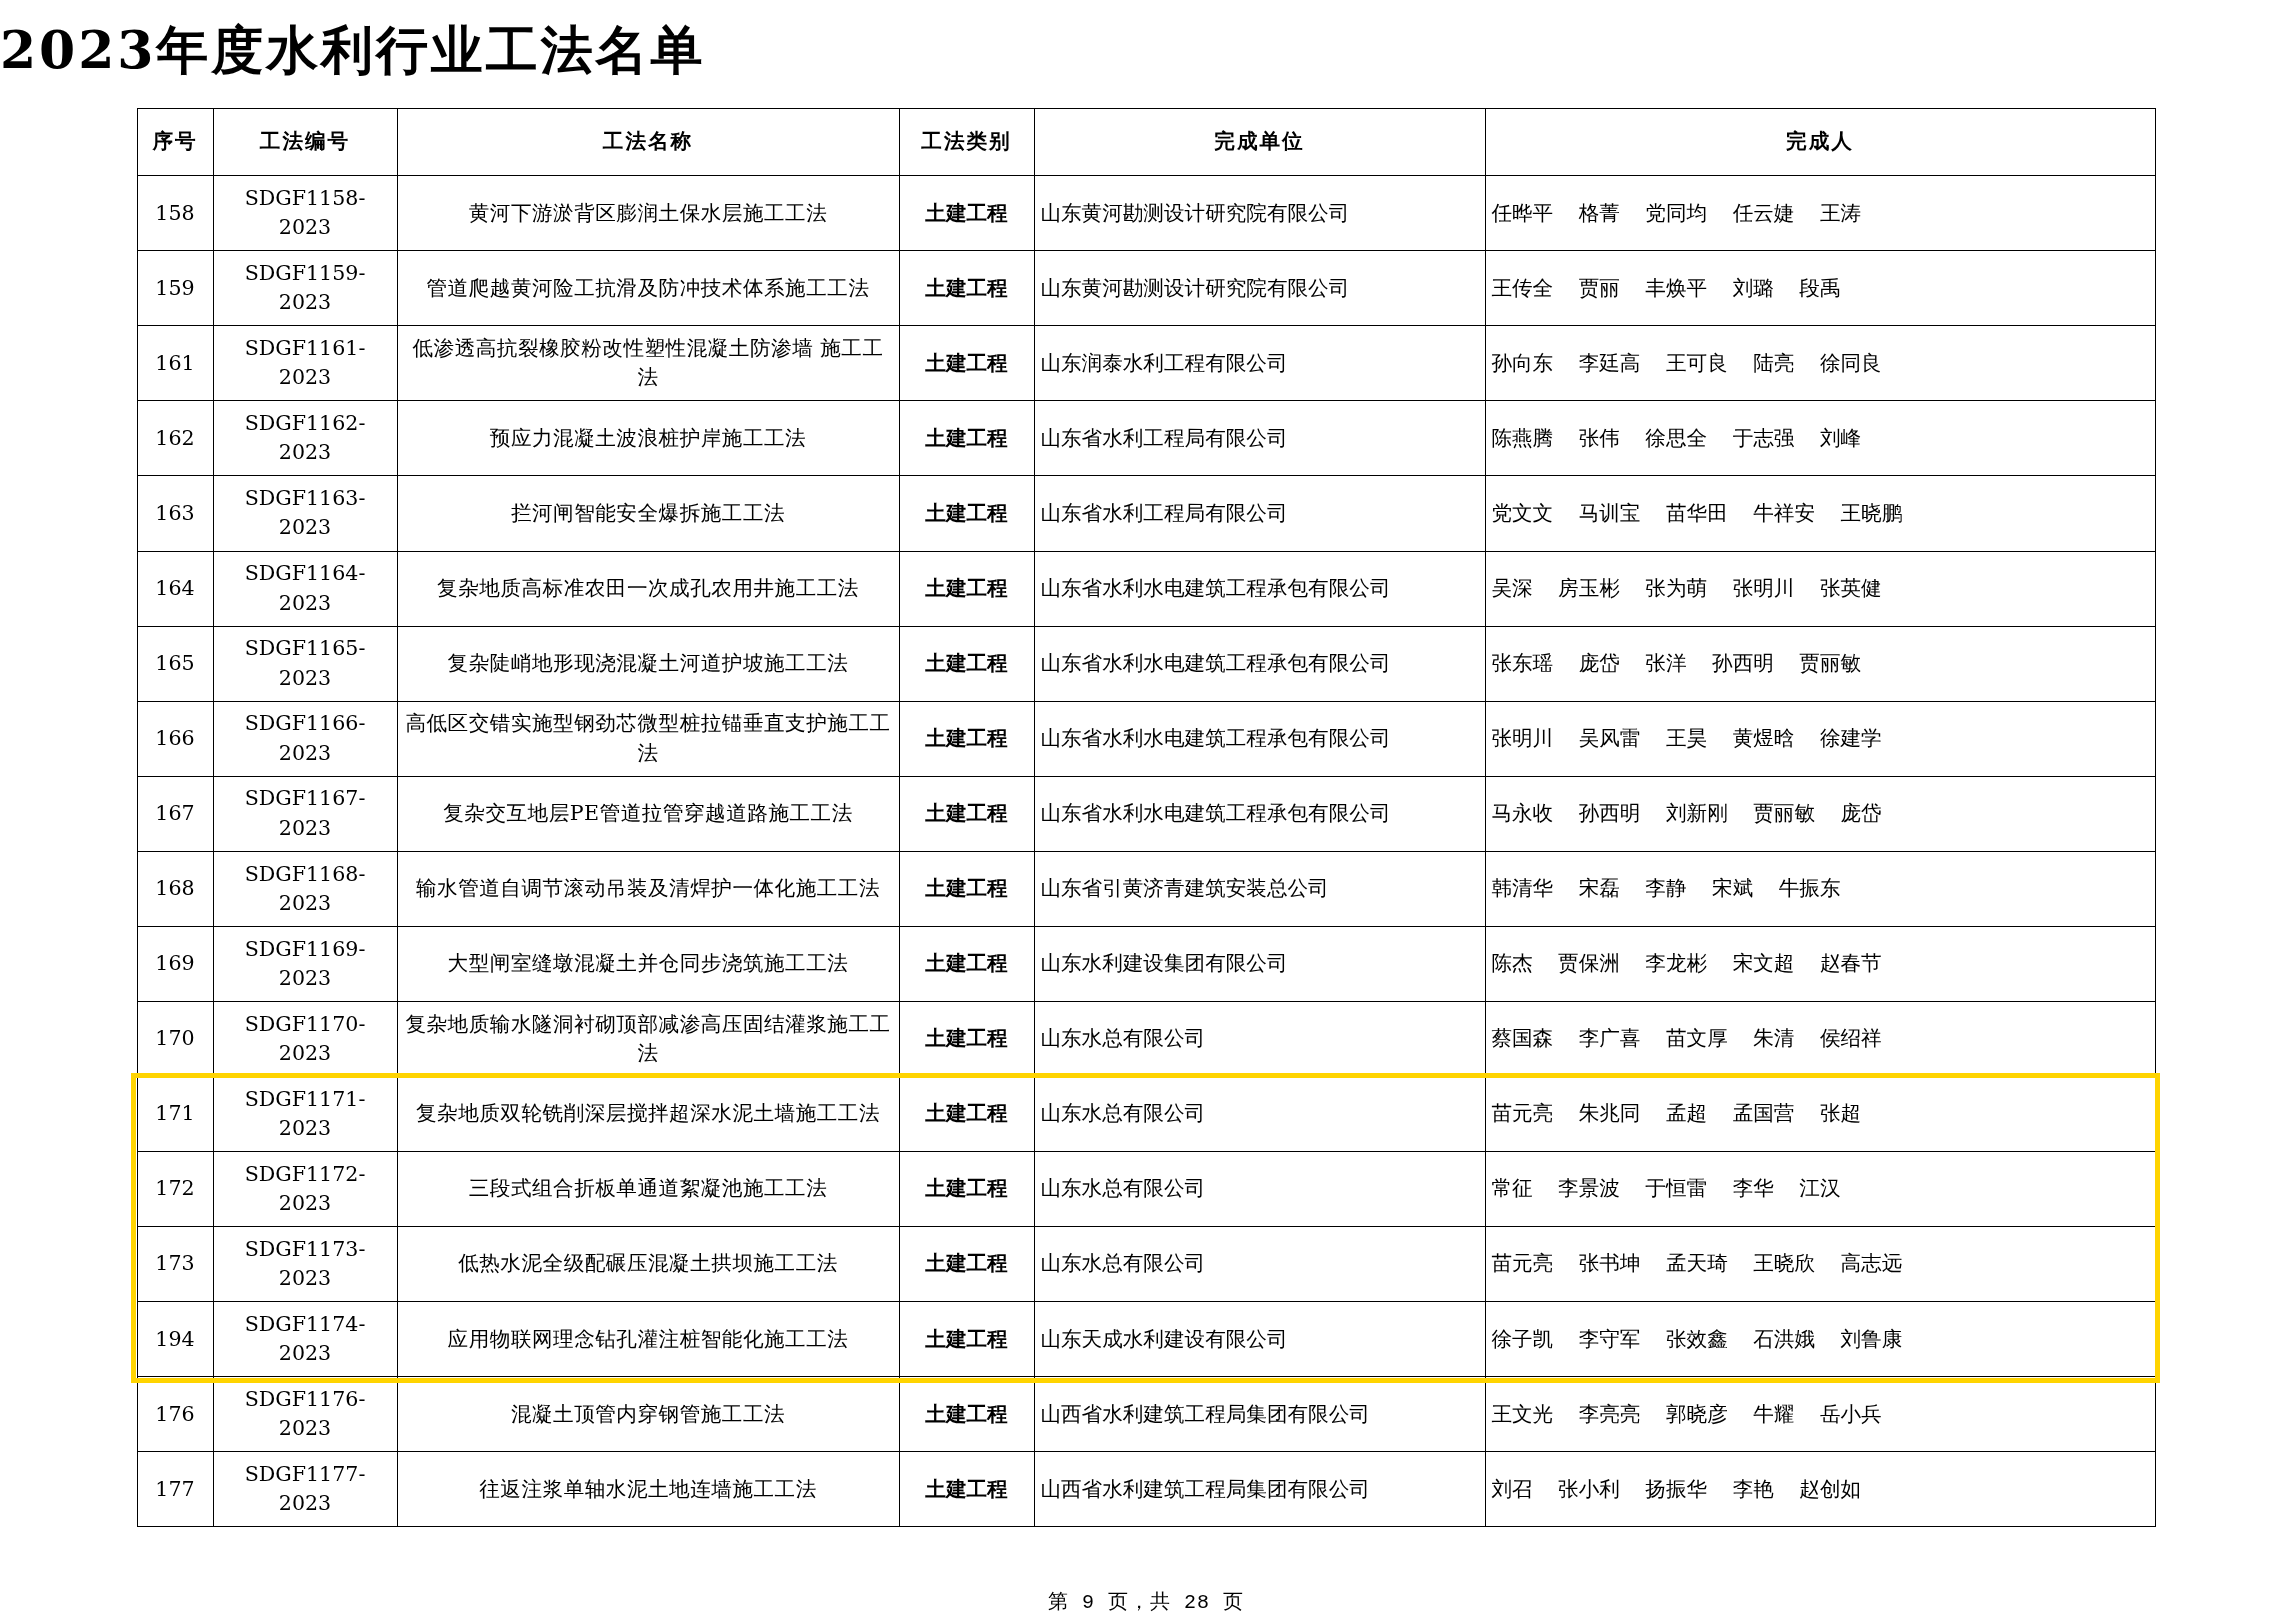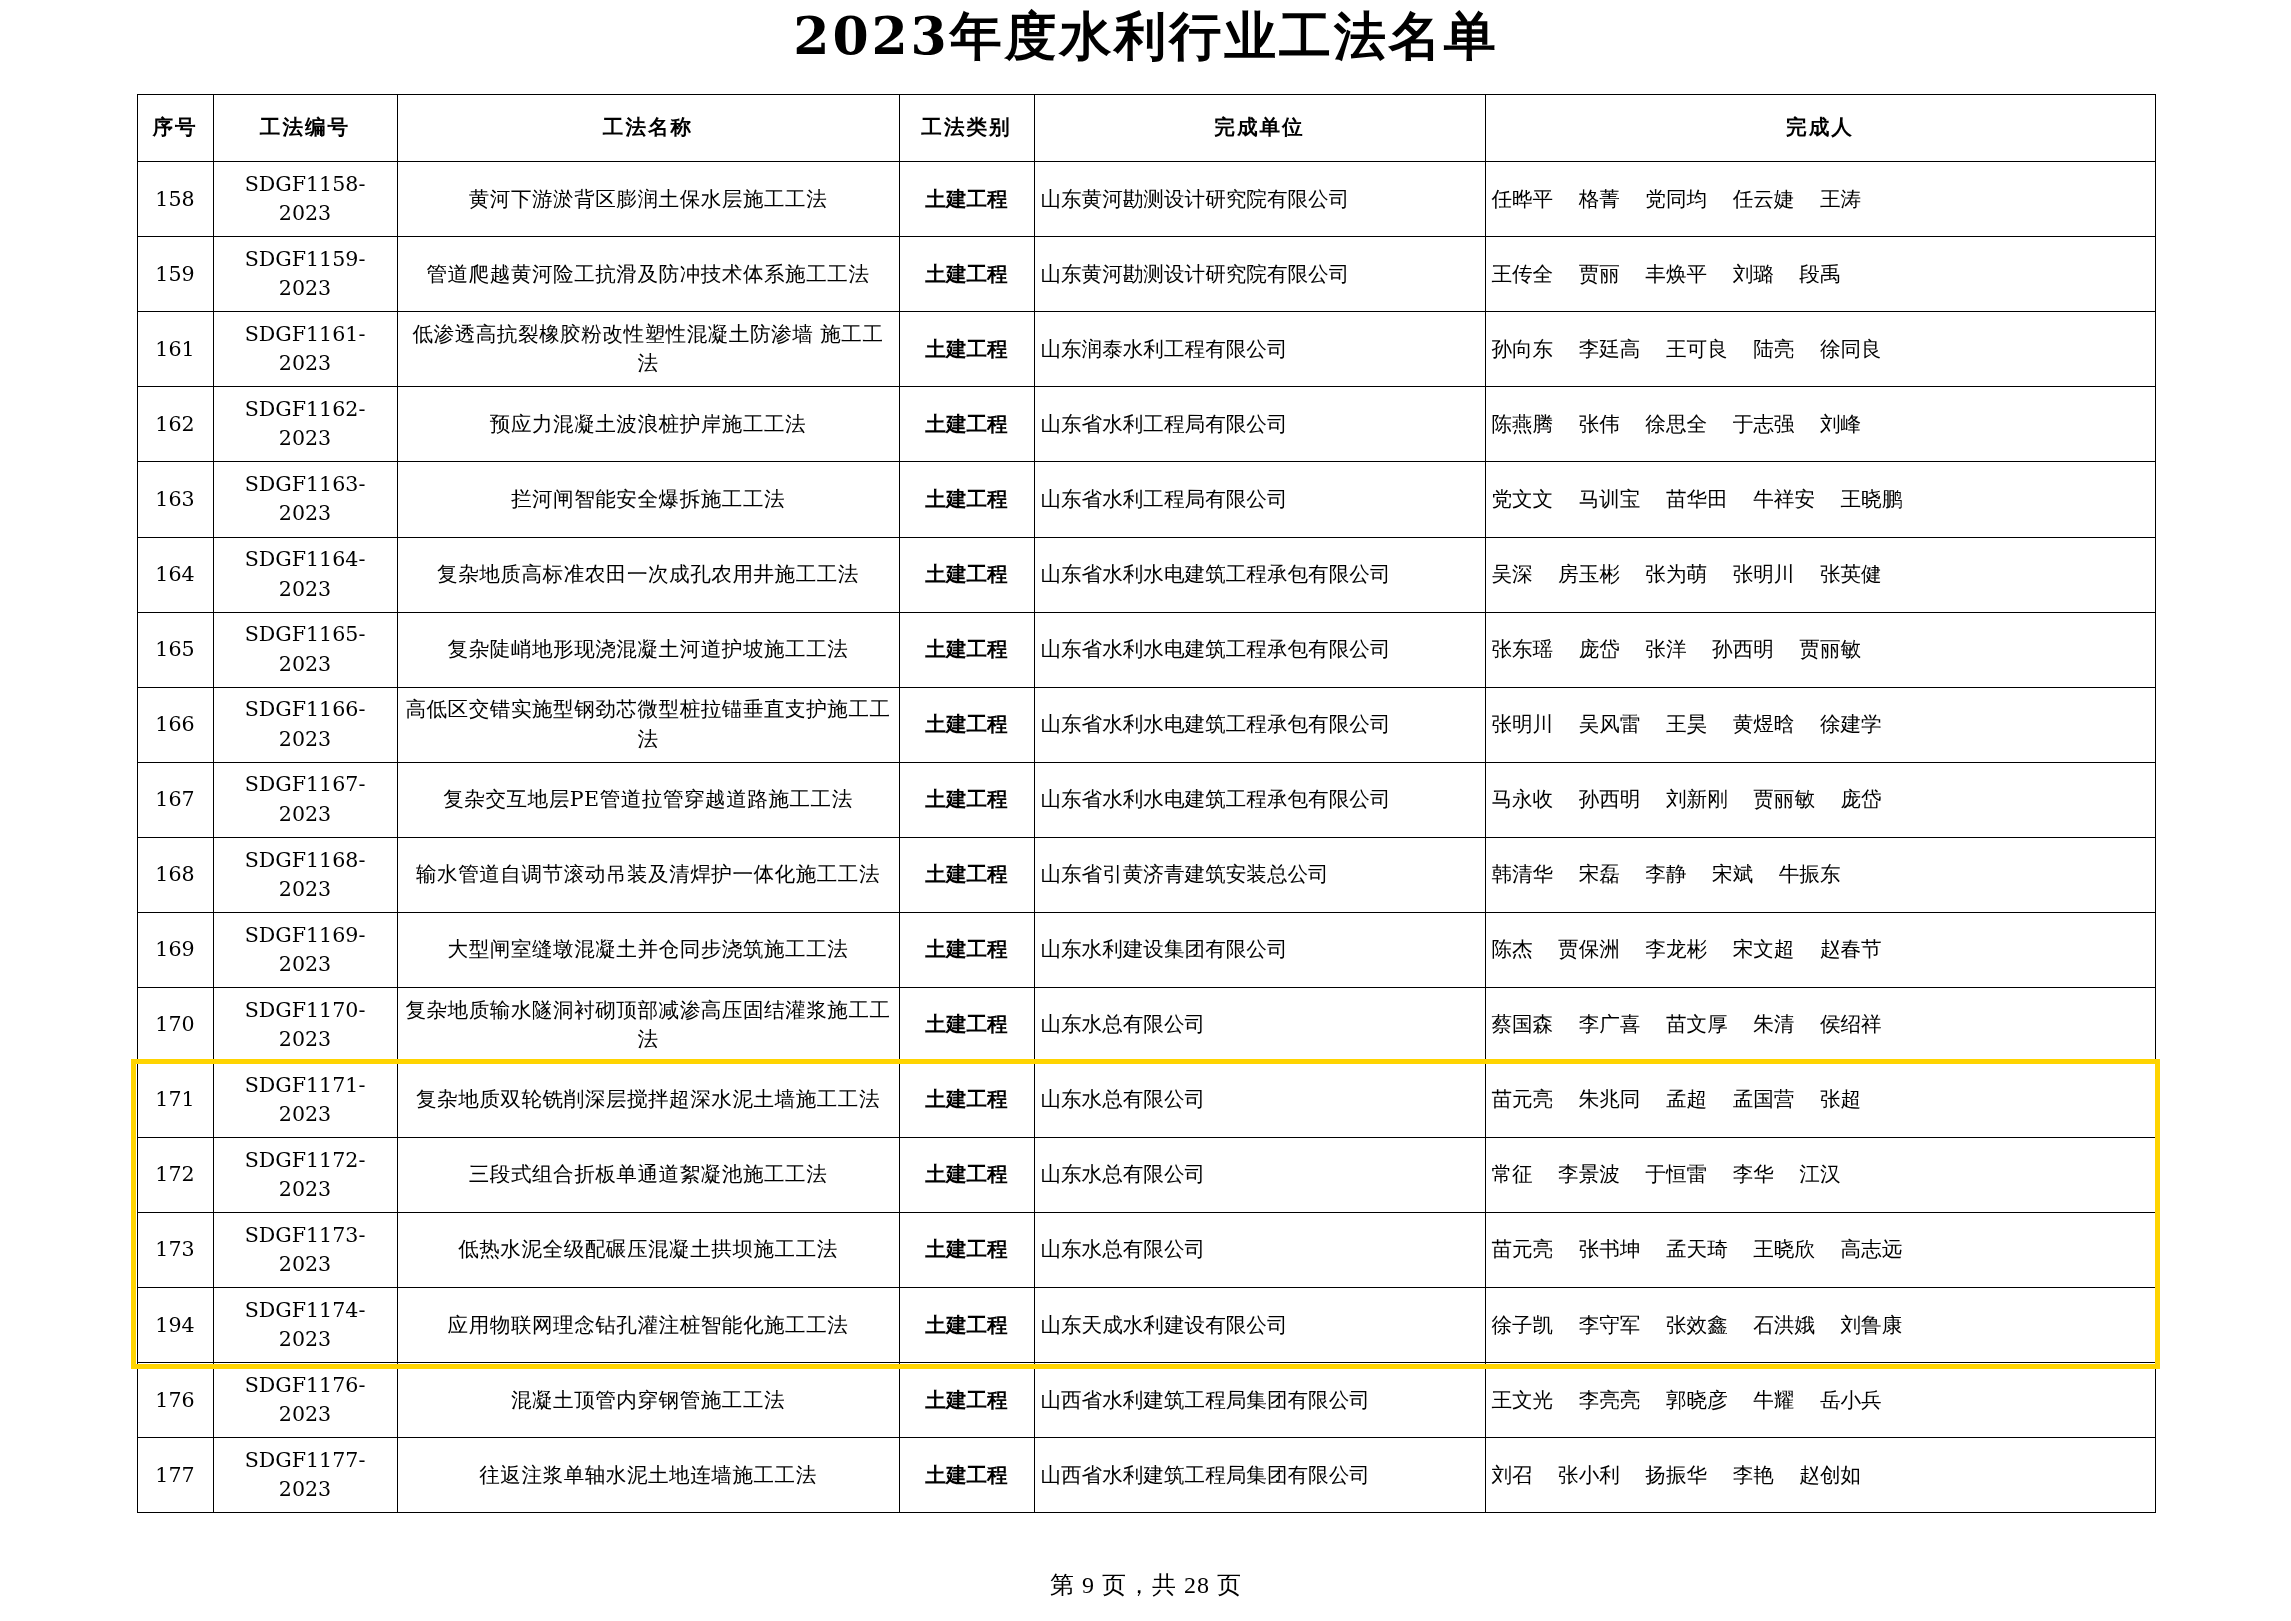--- a/index.html
+++ b/index.html
@@ -15,26 +15,25 @@
     overflow: hidden;
   }
   .page {
     position: relative;
     width: 2292px;
     height: 1621px;
     box-sizing: border-box;
     padding: 0;
   }
   .doc-title {
-    text-align: center;
     font-family: "DejaVu Serif", "Liberation Serif", serif;
     font-weight: bold;
     font-size: 52px;
     letter-spacing: 2.9px;
-    margin-top: 2px;
+    margin-top: 16px;
     margin-bottom: 21.6px;
   }
   table.listing {
     border-collapse: collapse;
     margin: 0 auto;
     width: 2019px;
     table-layout: fixed;
   }
   table.listing td, table.listing th {
     border: 1.5px solid #000000;
@@ -74,22 +73,22 @@
     border: 5.9px solid #FFD400;
     box-sizing: border-box;
     pointer-events: none;
   }
   .footer {
     position: absolute;
     left: 0;
     right: 0;
     bottom: 21.6px;
     text-align: center;
-    font-size: 24px;
-    font-family: Liberation Serif, serif;
+    font-size: 20px;
+    font-family: Liberation Mono, monospace;
     letter-spacing: 1px;
   }
 </style>
 </head>
 <body>
 
 <div class="page">
 
   <div class="doc-title">2023年度水利行业工法名单</div>
 

